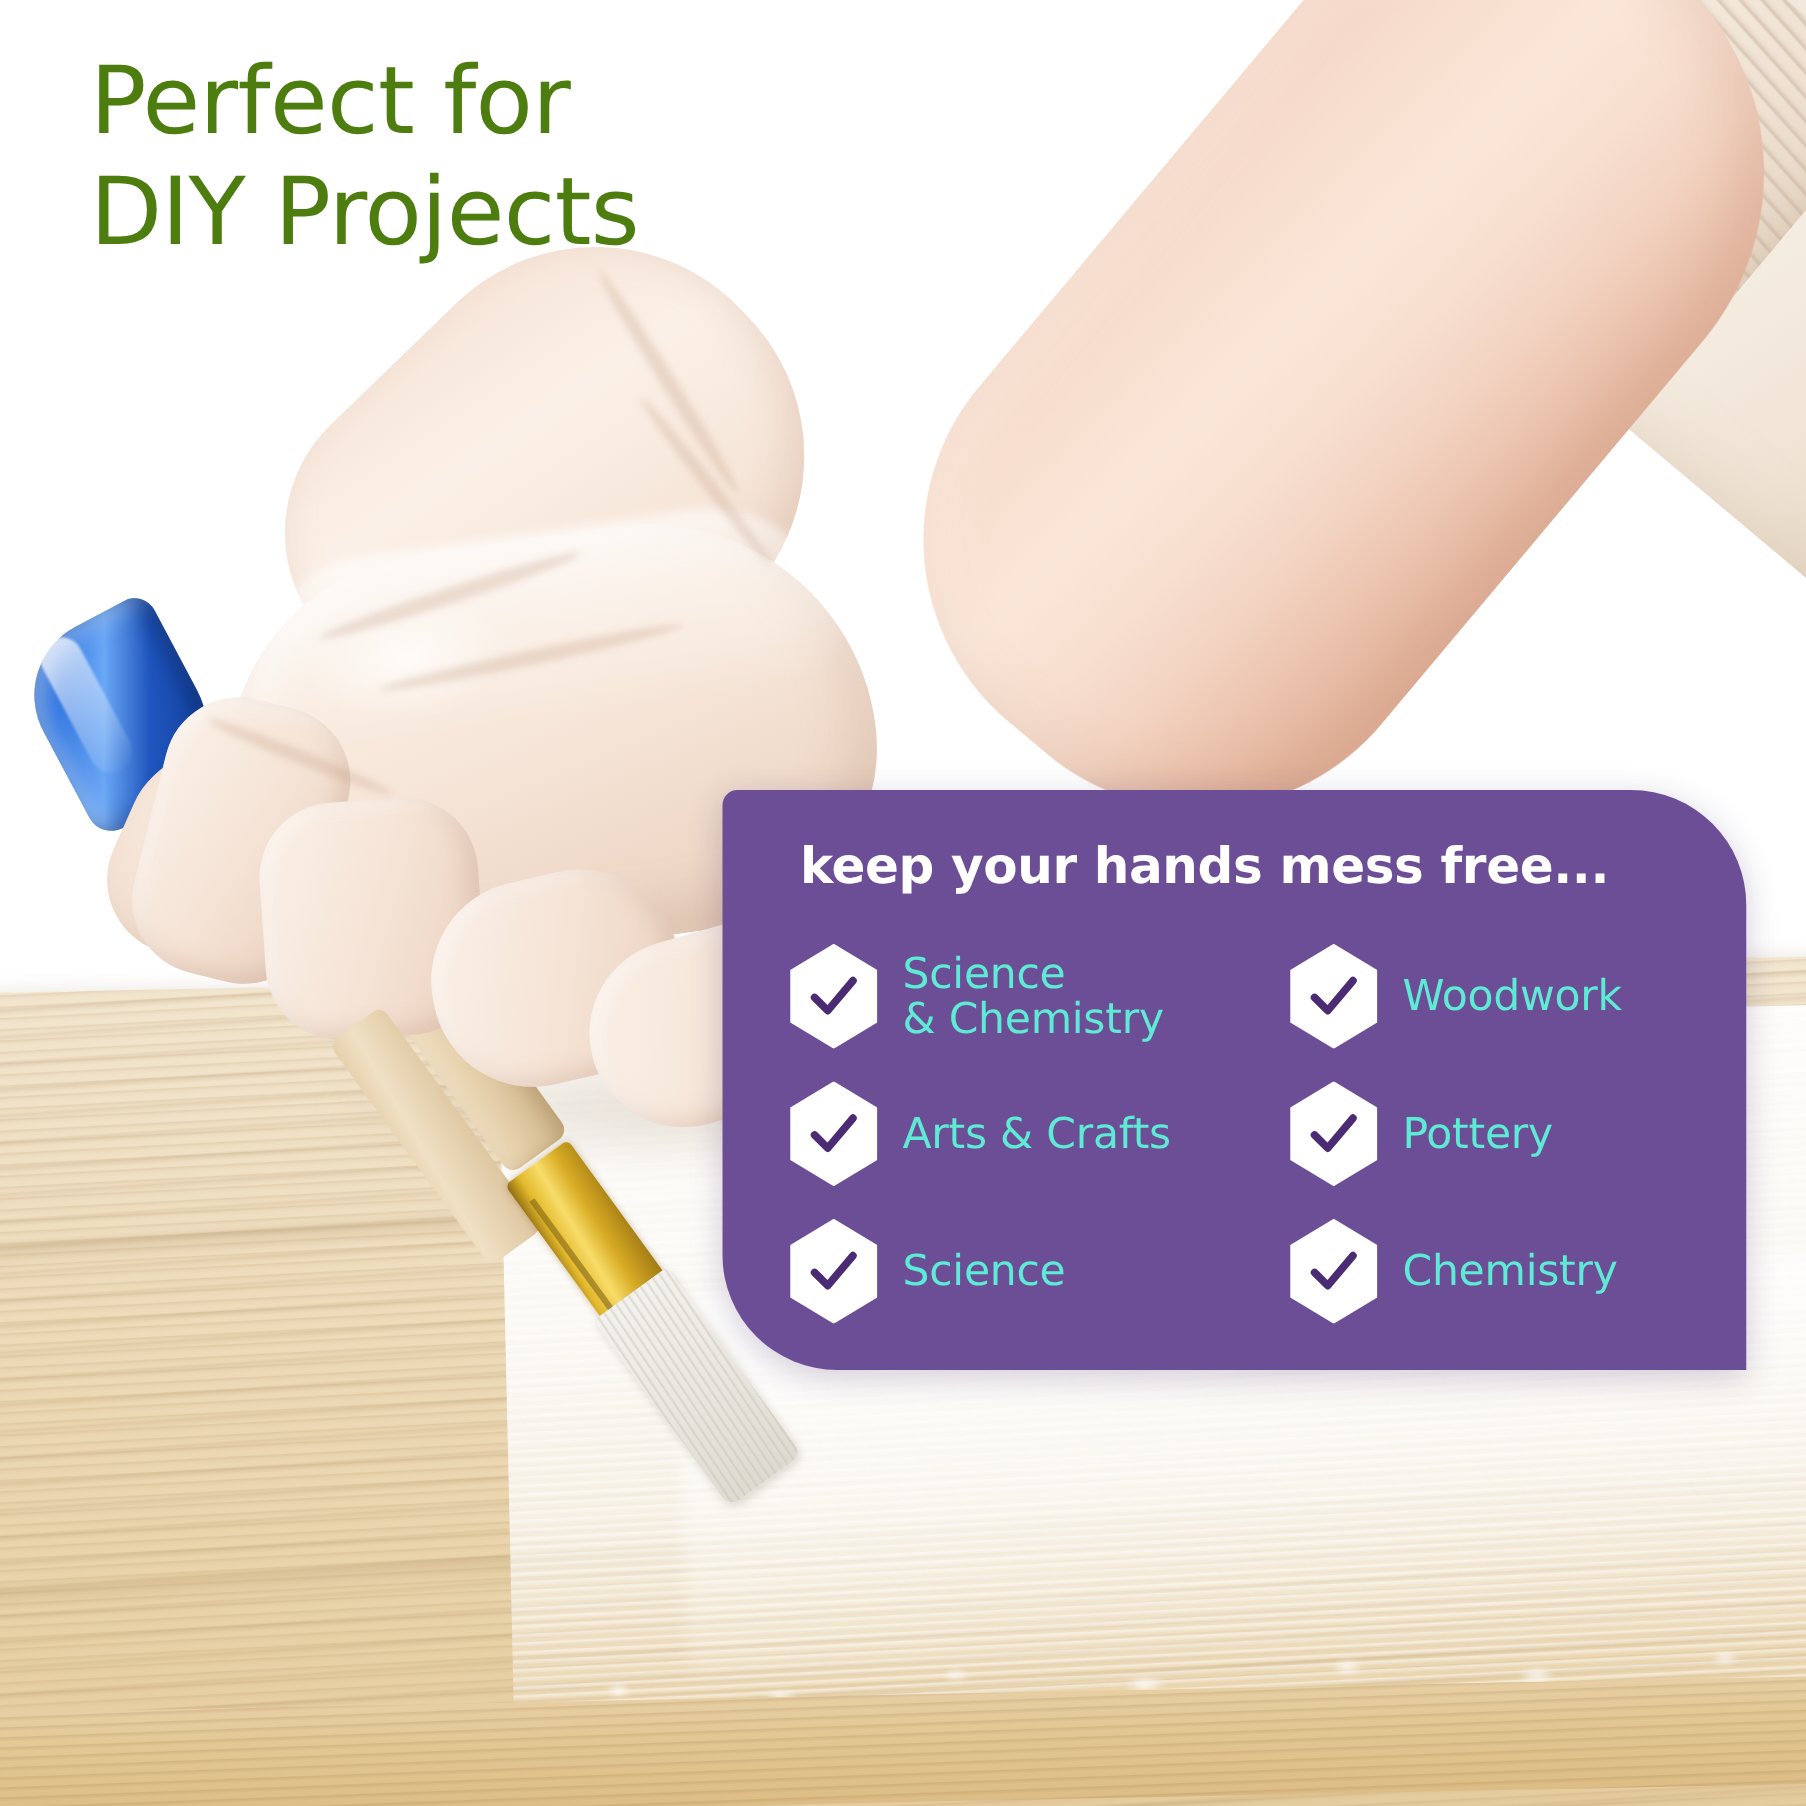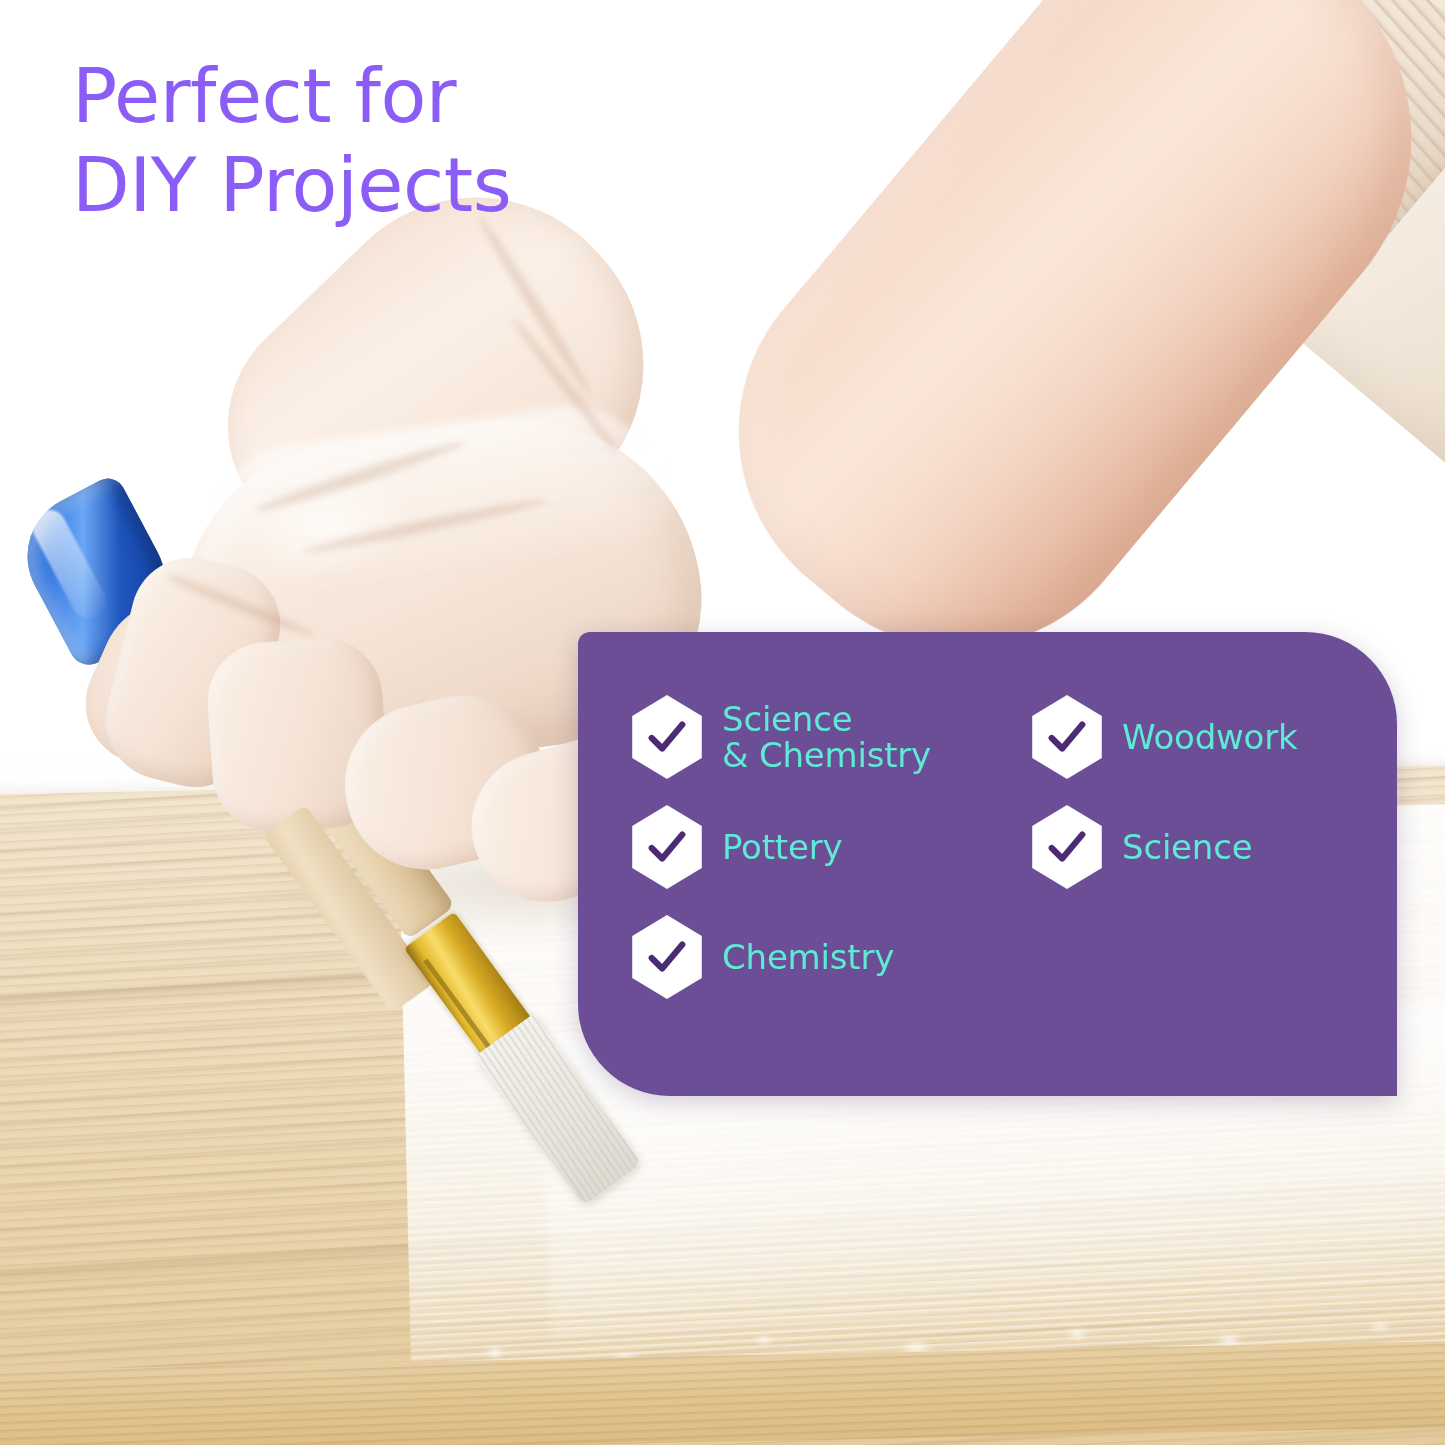--- a/index.html
+++ b/index.html
@@ -272,22 +272,22 @@
   
   .hand-shadow{
     position:absolute;left:250px;top:830px;width:560px;height:110px;
     background:radial-gradient(ellipse at center, rgba(150,122,86,.22), rgba(150,122,86,0) 70%);
     filter:blur(12px);
   }
 
   
   .headline{
     position:absolute;
-    left:72px; top:52px;
-    color:#8b5cf6;
+    left:72px; top:36px;
+    color:#4d7c0f;
     font-family:"DejaVu Sans", sans-serif;
     font-size:75px;
     font-weight:400;
     line-height:1.18;
     letter-spacing:-0.5px;
     white-space:pre-line;
   }
 
   
   .panel{
@@ -384,20 +384,21 @@
     <div class="crease c3"></div>
     <div class="crease c4"></div>
     <div class="crease c5"></div>
   </div>
 
   <div class="headline">Perfect for
 DIY Projects</div>
 
   <div class="panel">
 
+    <div class="panel-title">keep your hands mess free...</div>
 
     <div class="grid">
 
       <div class="item">
         <span class="hex">
           <svg viewBox="0 0 24 24" fill="none" stroke="#4B2C74" stroke-width="3.2" stroke-linecap="round" stroke-linejoin="round" aria-hidden="true">
             <polyline points="4,12.5 9.5,18 20,5.5"></polyline>
           </svg>
         </span>
         <span class="item-label">Science
@@ -406,20 +407,28 @@
 
       <div class="item">
         <span class="hex">
           <svg viewBox="0 0 24 24" fill="none" stroke="#4B2C74" stroke-width="3.2" stroke-linecap="round" stroke-linejoin="round" aria-hidden="true">
             <polyline points="4,12.5 9.5,18 20,5.5"></polyline>
           </svg>
         </span>
         <span class="item-label">Woodwork</span>
       </div>
 
+      <div class="item">
+        <span class="hex">
+          <svg viewBox="0 0 24 24" fill="none" stroke="#4B2C74" stroke-width="3.2" stroke-linecap="round" stroke-linejoin="round" aria-hidden="true">
+            <polyline points="4,12.5 9.5,18 20,5.5"></polyline>
+          </svg>
+        </span>
+        <span class="item-label">Arts &amp; Crafts</span>
+      </div>
 
       <div class="item">
         <span class="hex">
           <svg viewBox="0 0 24 24" fill="none" stroke="#4B2C74" stroke-width="3.2" stroke-linecap="round" stroke-linejoin="round" aria-hidden="true">
             <polyline points="4,12.5 9.5,18 20,5.5"></polyline>
           </svg>
         </span>
         <span class="item-label">Pottery</span>
       </div>
 

